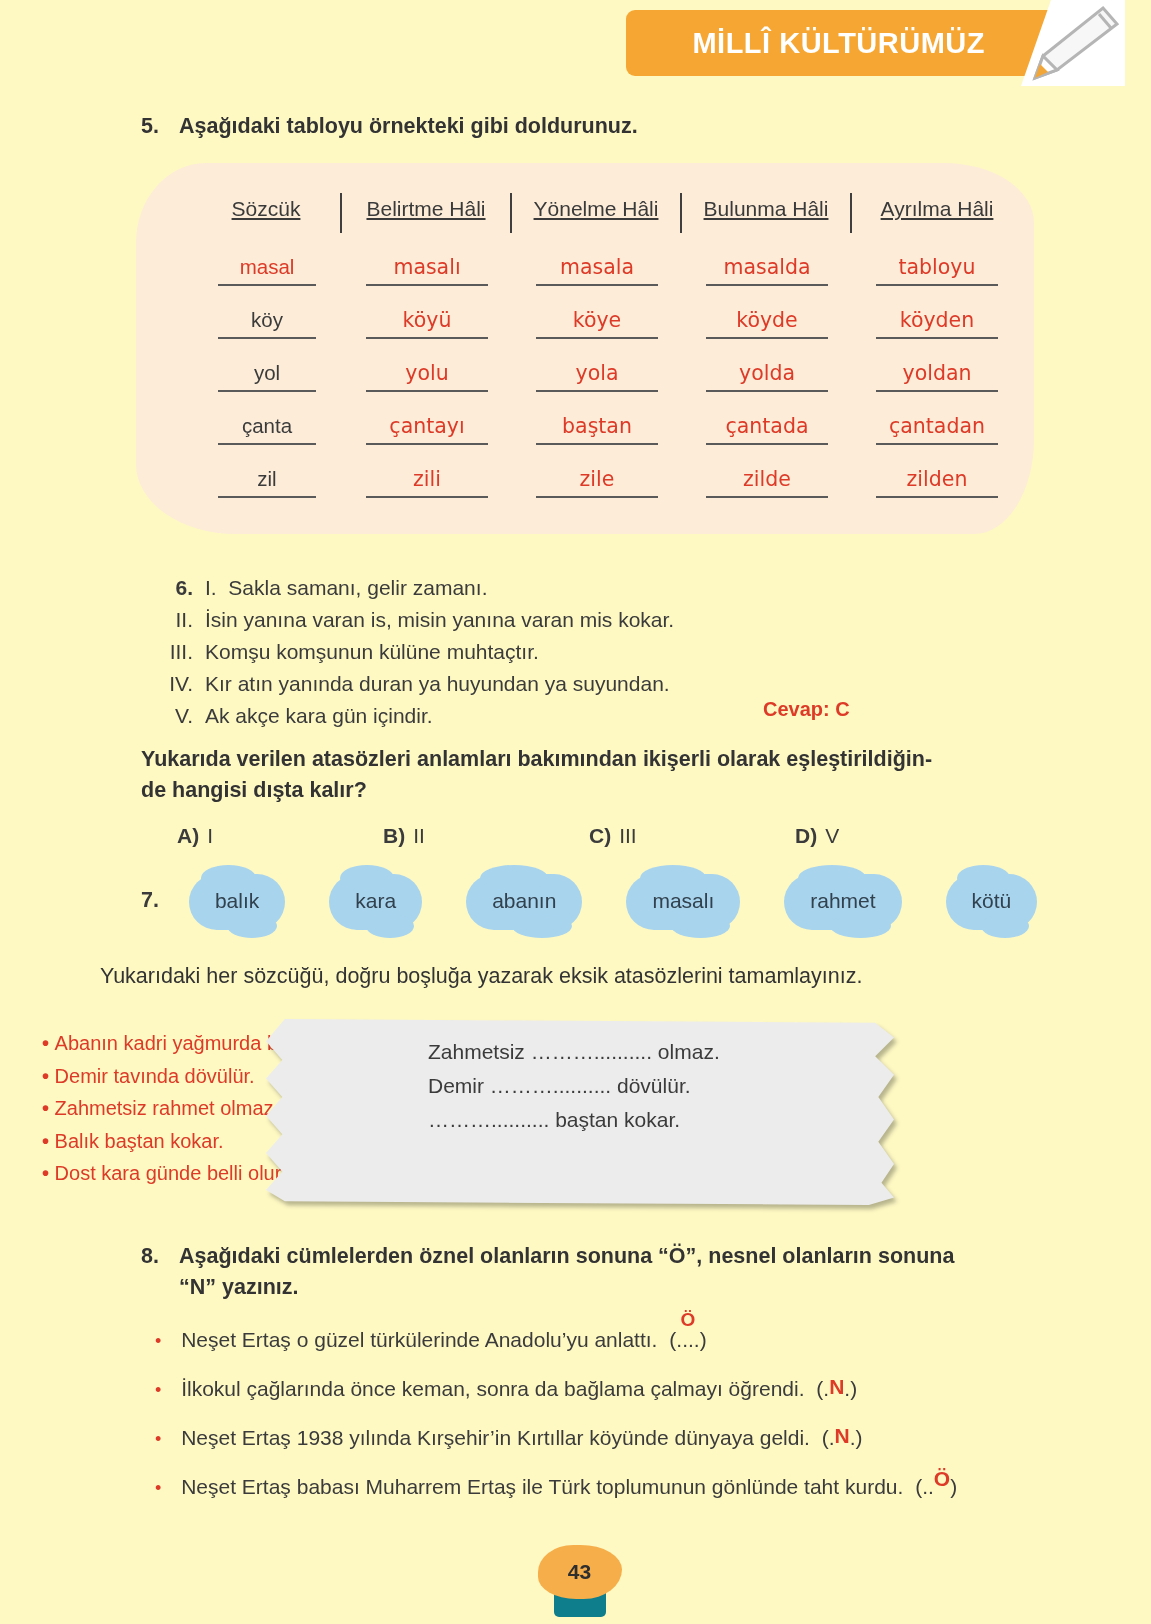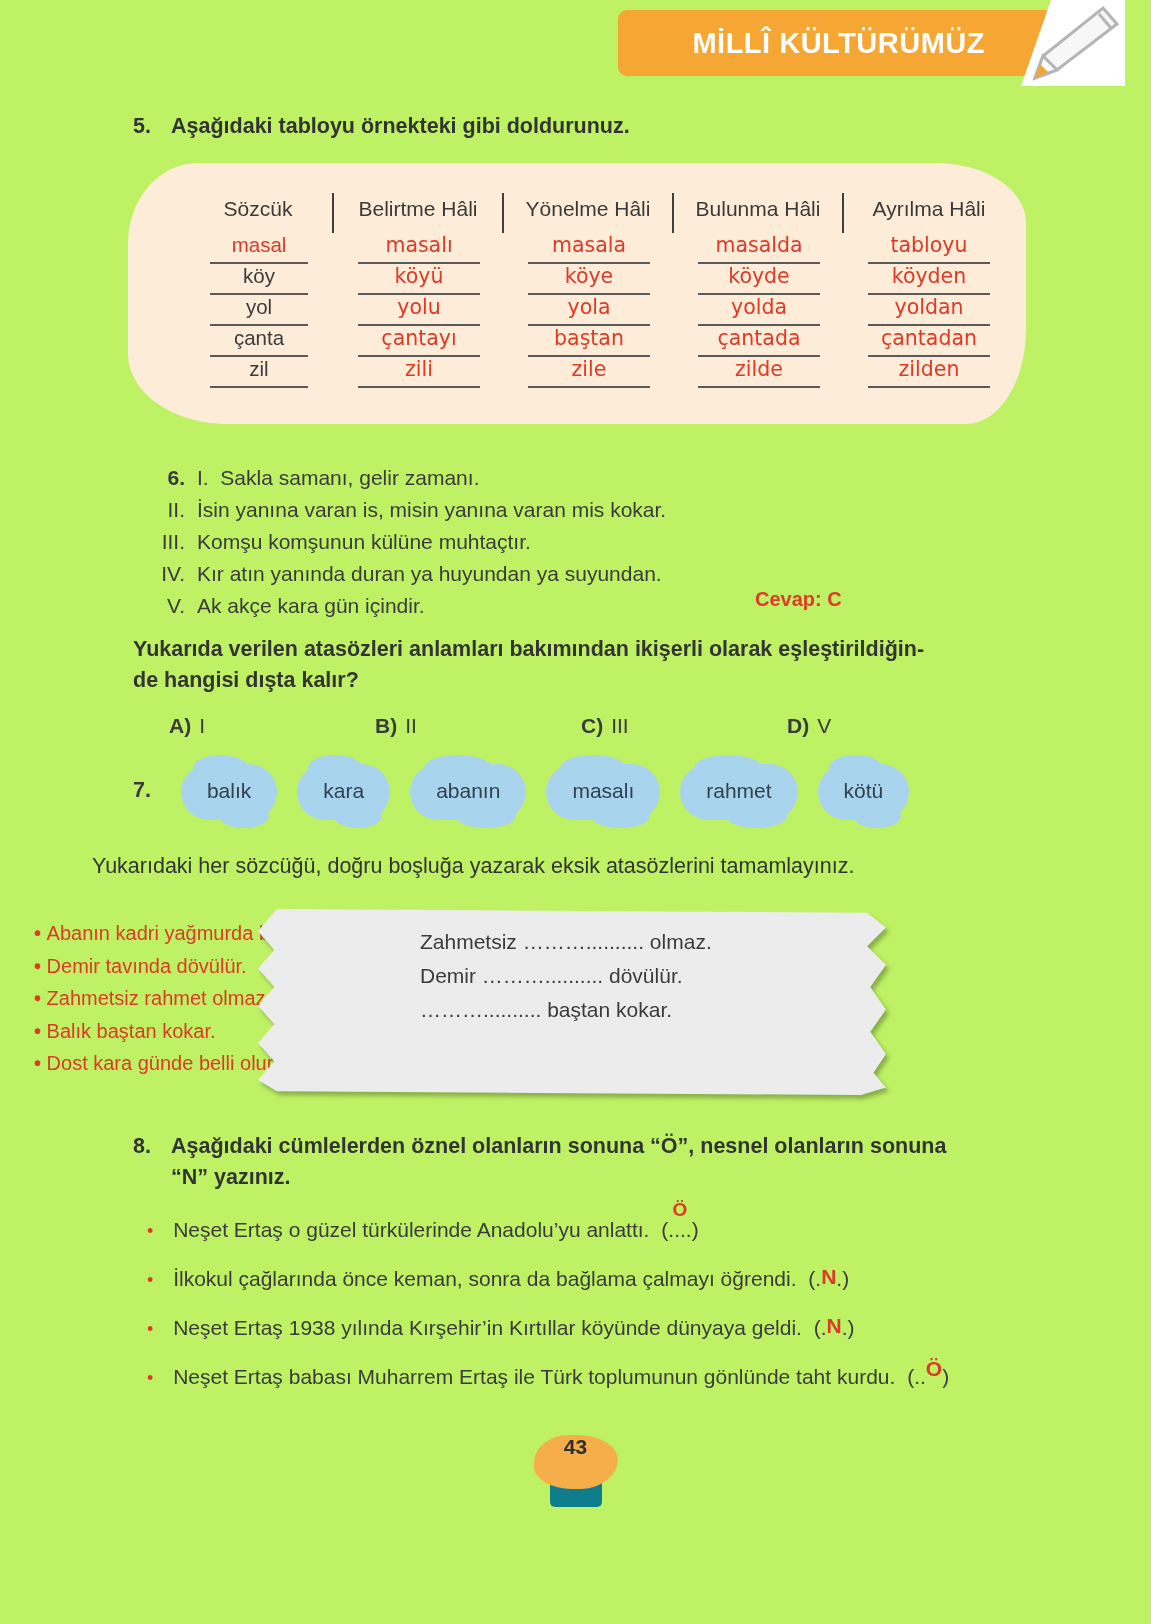--- a/index.html
+++ b/index.html
@@ -7,39 +7,39 @@
     --ink:#3b3b3b;
     --orange:#f6a733;
     --cloud:#a8d4ee;
     --teal:#0e7e8d;
     --blob:#fcecd8;
     --paper:#ececec;
   }
   *{box-sizing:border-box;}
   html,body{margin:0;padding:0;}
   body{background:#ffffff;font-family:"Liberation Sans",sans-serif;color:var(--ink);}
-  .page{position:relative;width:1151px;height:1624px;background:#bef264;overflow:hidden;}
+  .page{position:relative;width:1151px;height:1624px;background:#fef9c3;overflow:hidden;padding-left:8px;}
 
   
   .banner-wrap{position:relative;height:92px;}
   .banner{position:absolute;left:618px;right:38px;top:10px;height:66px;background:var(--orange);
     border-radius:9px;display:flex;align-items:center;justify-content:flex-end;padding-right:128px;}
   .banner h1{margin:0;color:#fff;font-size:29px;font-weight:bold;letter-spacing:.5px;white-space:nowrap;}
   .pencil{position:absolute;right:26px;top:0;width:122px;height:86px;z-index:2;}
 
   
   .q-head{display:flex;gap:12px;font-weight:bold;font-size:21.5px;color:#333;}
   .q-num{min-width:26px;}
 
   
   .q5{margin:22px 0 0 133px;}
   .blob{margin:24px 0 0 -5px;width:898px;background:var(--blob);
     border-radius:70px 90px 60px 100px / 80px 60px 95px 70px;
     padding:30px 24px 36px 56px;}
-  .tbl{display:grid;grid-template-columns:150px 170px 170px 170px 170px;align-items:end;}
+  .tbl{display:grid;grid-template-columns:150px 170px 170px 170px 170px;row-gap:22px;align-items:end;text-decoration:underline;}
   .t-cell{text-align:center;font-size:20.5px;}
   .t-head{font-size:21px;color:#3a3a3a;padding:4px 0 12px;}
   .t-sep{border-right:2px solid #3f3f3f;}
   .u{display:inline-block;border-bottom:2px solid #5a5a5a;padding:0 10px 5px;min-width:98px;}
   .t-ans .u{min-width:122px;}
   .red{color:var(--red);}
   .t-ans{font-family:"DejaVu Sans",sans-serif;}
 
   
   .q6{position:relative;margin:42px 0 0 133px;padding-right:60px;}
@@ -47,21 +47,21 @@
   .roman{text-align:right;color:#3a3a3a;}
   .cevap{position:absolute;left:622px;top:122px;color:var(--red);font-weight:bold;font-size:20px;}
   .q6-question{margin-top:16px;font-weight:bold;font-size:21.5px;line-height:31px;color:#333;}
   .q6-options{display:flex;margin-top:18px;font-size:21px;margin-left:36px;}
   .opt{width:206px;}
   .opt b{margin-right:8px;}
 
   
   .q7-row{display:flex;align-items:center;gap:30px;margin:26px 0 0 133px;}
   .q7-num{font-weight:bold;font-size:21.5px;align-self:flex-start;margin-top:14px;}
-  .clouds{display:flex;gap:20px;align-items:center;}
+  .clouds{display:flex;gap:44px;align-items:center;}
   .cloud{position:relative;background:var(--cloud);padding:15px 26px 17px;border-radius:30px;font-size:21px;color:#31414d;}
   .cloud::before{content:"";position:absolute;background:var(--cloud);width:58%;height:26px;border-radius:50%;top:-9px;left:12%;}
   .cloud::after{content:"";position:absolute;background:var(--cloud);width:52%;height:24px;border-radius:50%;bottom:-8px;right:9%;}
   .cloud span{position:relative;z-index:2;}
   .q7-prompt{margin:34px 0 0 92px;font-weight:normal;font-size:21.5px;color:#333;}
 
   
   .fill-zone{position:relative;height:192px;margin-top:30px;}
   .red-list{position:absolute;left:34px;top:8px;color:var(--red);font-size:20px;line-height:32.5px;}
   .red-list div::before{content:"• ";font-weight:bold;}
@@ -78,21 +78,21 @@
   .q8-item::before{content:"•";color:var(--red);margin-right:14px;font-size:18px;}
   .blank{position:relative;display:inline-block;margin-left:6px;white-space:nowrap;}
   .letter-above{position:absolute;top:-19px;left:50%;transform:translateX(-50%);color:var(--red);font-weight:bold;font-size:19px;}
   .letter-inline{color:var(--red);font-weight:bold;position:relative;top:-2px;}
   .letter-raised{color:var(--red);font-weight:bold;position:relative;top:-8px;}
 
   
   .footer{position:relative;width:84px;margin:46px auto 0;height:78px;}
   .footer .teal{position:absolute;left:16px;top:28px;width:52px;height:44px;background:var(--teal);border-radius:5px;}
   .footer .gold{position:absolute;left:0;top:0;width:84px;height:54px;background:#f6ae4b;
-    border-radius:46% 54% 50% 50% / 55% 50% 60% 45%;display:flex;justify-content:center;}
+    border-radius:46% 54% 50% 50% / 55% 50% 60% 45%;display:flex;align-items:center;justify-content:center;}
   .footer .num{font-weight:bold;font-size:21px;color:#2e2e2e;}
 </style>
 </head>
 <body>
 
 <div class="page">
 
   <div class="banner-wrap">
     <div class="banner">
       <h1>MİLLÎ KÜLTÜRÜMÜZ</h1>

